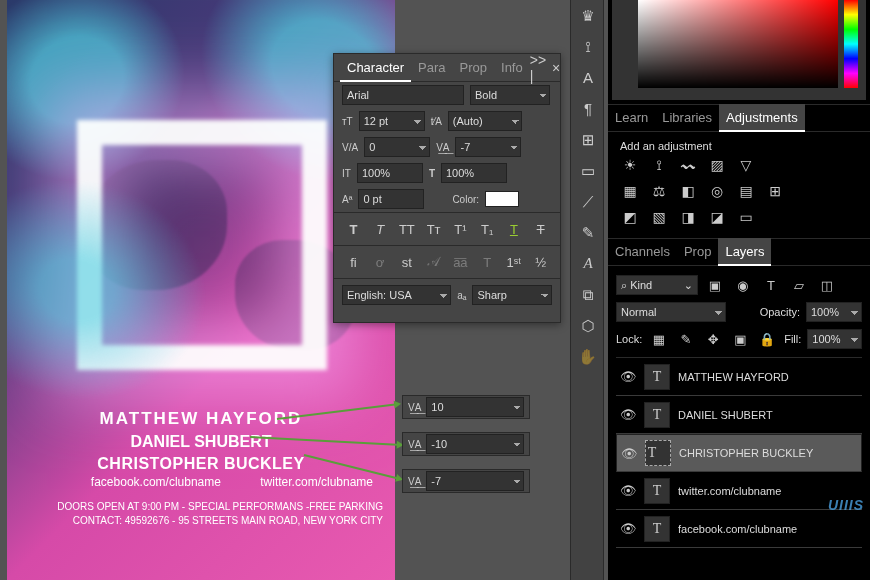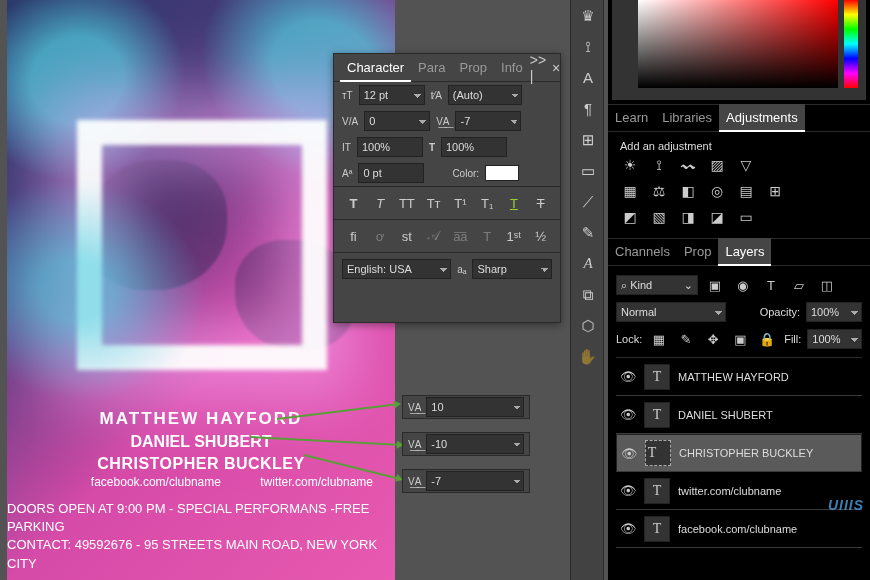--- a/index.html
+++ b/index.html
@@ -11,21 +11,21 @@
 .leaf2{right:-60px;top:-40px;width:260px;height:220px;background:radial-gradient(ellipse at center,#4dd0e1 30%,transparent 70%);opacity:.7;transform:rotate(30deg);filter:blur(1px)}
 .leaf3{left:-60px;bottom:180px;width:260px;height:220px;background:radial-gradient(ellipse at center,#4dd0e1 20%,transparent 70%);opacity:.6;transform:rotate(10deg);filter:blur(2px)}
 .leaf4{left:80px;top:160px;width:140px;height:130px;background:#3a2a5a;border-radius:50% 40% 50% 40%;opacity:.5;filter:blur(1px)}
 .leaf5{right:40px;top:240px;width:120px;height:110px;background:#3a2a5a;border-radius:40% 50% 40% 50%;opacity:.4;filter:blur(1px)}
 .names{position:absolute;left:0;right:0;top:408px;text-align:center;color:#fff;font-weight:bold;line-height:1.35}
 .n1{font-size:17px;letter-spacing:2px}
 .n2{font-size:16px;letter-spacing:0px}
 .n3{font-size:16px;letter-spacing:.5px}
 .social{position:absolute;left:0;right:4px;top:475px;text-align:right;color:#fff;font-size:12px}
 .social span{margin:0 18px}
-.footer{position:absolute;left:0;right:12px;top:500px;text-align:left;color:#fff;font-size:13px;line-height:1.4}
+.footer{position:absolute;left:0;right:12px;top:500px;text-align:right;color:#fff;font-size:10px;line-height:1.4}
 .tstrip{position:absolute;left:570px;top:0;width:34px;height:580px;background:#424242;border-left:1px solid #2a2a2a;border-right:1px solid #2a2a2a}
 .tstrip div{width:34px;height:31px;display:flex;align-items:center;justify-content:center;color:#ccc;font-size:15px}
 .charpanel{position:absolute;left:333px;top:53px;width:228px;height:270px;background:#454545;border:1px solid #2a2a2a;box-shadow:0 2px 8px rgba(0,0,0,.4)}
 .tabs{display:flex;height:28px;border-bottom:1px solid #2a2a2a;align-items:center;padding:0 6px}
 .tab{padding:0 7px;height:28px;line-height:28px;color:#999;cursor:pointer;font-size:13px}
 .tab.active{color:#fff;background:#454545;border-bottom:2px solid #fff}
 .tabs .dots{margin-left:auto;color:#ccc;font-size:14px}
 .closebtn{color:#ccc;margin-left:6px;font-size:14px}
 .row{display:flex;align-items:center;padding:3px 8px;gap:6px}
 .sel,.inp{background:#333;border:1px solid #222;color:#ddd;height:20px;font-size:11px;padding:0 4px}
@@ -102,20 +102,24 @@
 <div class="charpanel">
   <div class="tabs">
     <div class="tab active">Character</div>
     <div class="tab">Para</div>
     <div class="tab">Prop</div>
     <div class="tab">Info</div>
     <span class="dots">&gt;&gt; |</span>
     <span class="closebtn">×</span>
   </div>
   <div class="row">
+    <input class="inp" style="width: 122px;" value="Arial">
+    <select class="sel" style="width:80px"><option>Bold</option></select>
+  </div>
+  <div class="row">
     <span class="lab">тT</span>
     <select class="sel" style="width:66px"><option>12 pt</option></select>
     <span class="lab">t⁄A</span>
     <select class="sel" style="width:74px"><option>(Auto)</option></select>
   </div>
   <div class="row">
     <span class="lab">V/A</span>
     <select class="sel" style="width:66px"><option>0</option></select>
     <span class="lab">V͟A͟</span>
     <select class="sel" style="width:66px"><option>-7</option></select>

